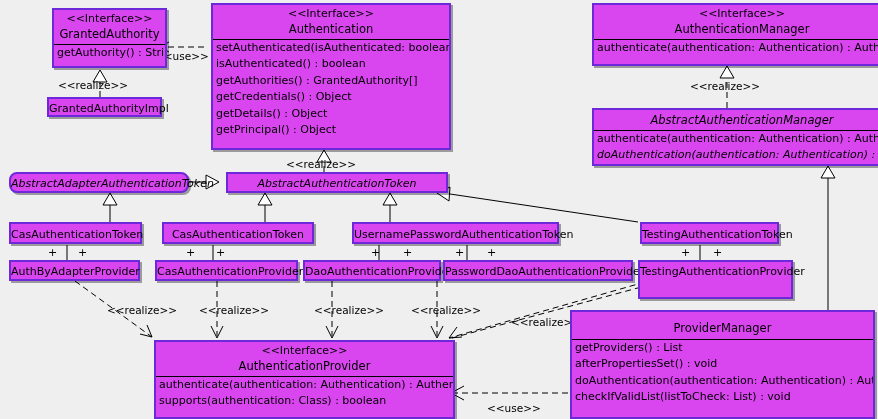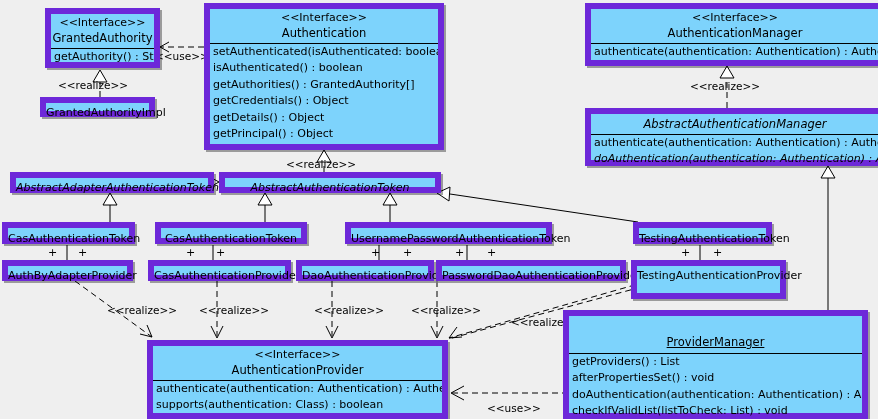--- a/index.html
+++ b/index.html
@@ -11,25 +11,26 @@
     position: relative;
     width: 878px;
     height: 419px;
     background: #efefef;
     overflow: hidden;
     font-family: "DejaVu Sans", sans-serif;
   }
   
   .uml-class {
     position: absolute;
-    background: #7dd3fc;
-    border: 6px solid #6d28d9;
+    background: #d946ef;
+    border: 2px solid #6d28d9;
     box-sizing: border-box;
     box-shadow: 2px 2px 0 rgba(0,0,0,0.35);
     z-index: 5;
+    margin-left: 7px;
   }
   .uml-header {
     padding: 1px 0 2px 0;
     text-align: center;
   }
   .uml-stereo {
     display: block;
     font-size: 11px;
     line-height: 15px;
     color: #000;
@@ -302,21 +303,21 @@
   <div class="uml-class" style="left:585px; top:108px; width:300px; height:58px;">
     <div class="uml-header" style="padding-top:2px;">
       <span class="uml-name italic">AbstractAuthenticationManager</span>
     </div>
     <div class="uml-compartment">
       <div class="uml-member">authenticate(authentication: Authentication) : Authentication</div>
       <div class="uml-member italic">doAuthentication(authentication: Authentication) : Authentication</div>
     </div>
   </div>
 
-  <div class="uml-class" style="left:10px; top:172px; width:204px; height:21px;">
+  <div class="uml-class" style="left:2px; top:172px; width:180px; height:21px;border-radius:8px;">
     <div class="uml-simple italic" style="line-height:20px; font-size:11px;">AbstractAdapterAuthenticationToken</div>
   </div>
 
   <div class="uml-class" style="left:219px; top:172px; width:222px; height:21px;">
     <div class="uml-simple italic" style="line-height:20px;">AbstractAuthenticationToken</div>
   </div>
 
   <div class="uml-class" style="left:2px; top:222px; width:133px; height:22px;">
     <div class="uml-simple" style="line-height:21px;">CasAuthenticationToken</div>
   </div>
@@ -358,21 +359,21 @@
       <span class="uml-stereo">&lt;&lt;Interface&gt;&gt;</span>
       <span class="uml-name">AuthenticationProvider</span>
     </div>
     <div class="uml-compartment">
       <div class="uml-member">authenticate(authentication: Authentication) : Authentication</div>
       <div class="uml-member">supports(authentication: Class) : boolean</div>
     </div>
   </div>
 
   <div class="uml-class" style="left:563px; top:310px; width:305px; height:109px;">
-    <div class="uml-header" style="padding-top:18px; padding-bottom:3px;text-decoration:underline;">
+    <div class="uml-header" style="padding-top:8px; padding-bottom:3px;">
       <span class="uml-name">ProviderManager</span>
     </div>
     <div class="uml-compartment">
       <div class="uml-member">getProviders() : List</div>
       <div class="uml-member">afterPropertiesSet() : void</div>
       <div class="uml-member">doAuthentication(authentication: Authentication) : Authentication</div>
       <div class="uml-member">checkIfValidList(listToCheck: List) : void</div>
     </div>
   </div>
 

